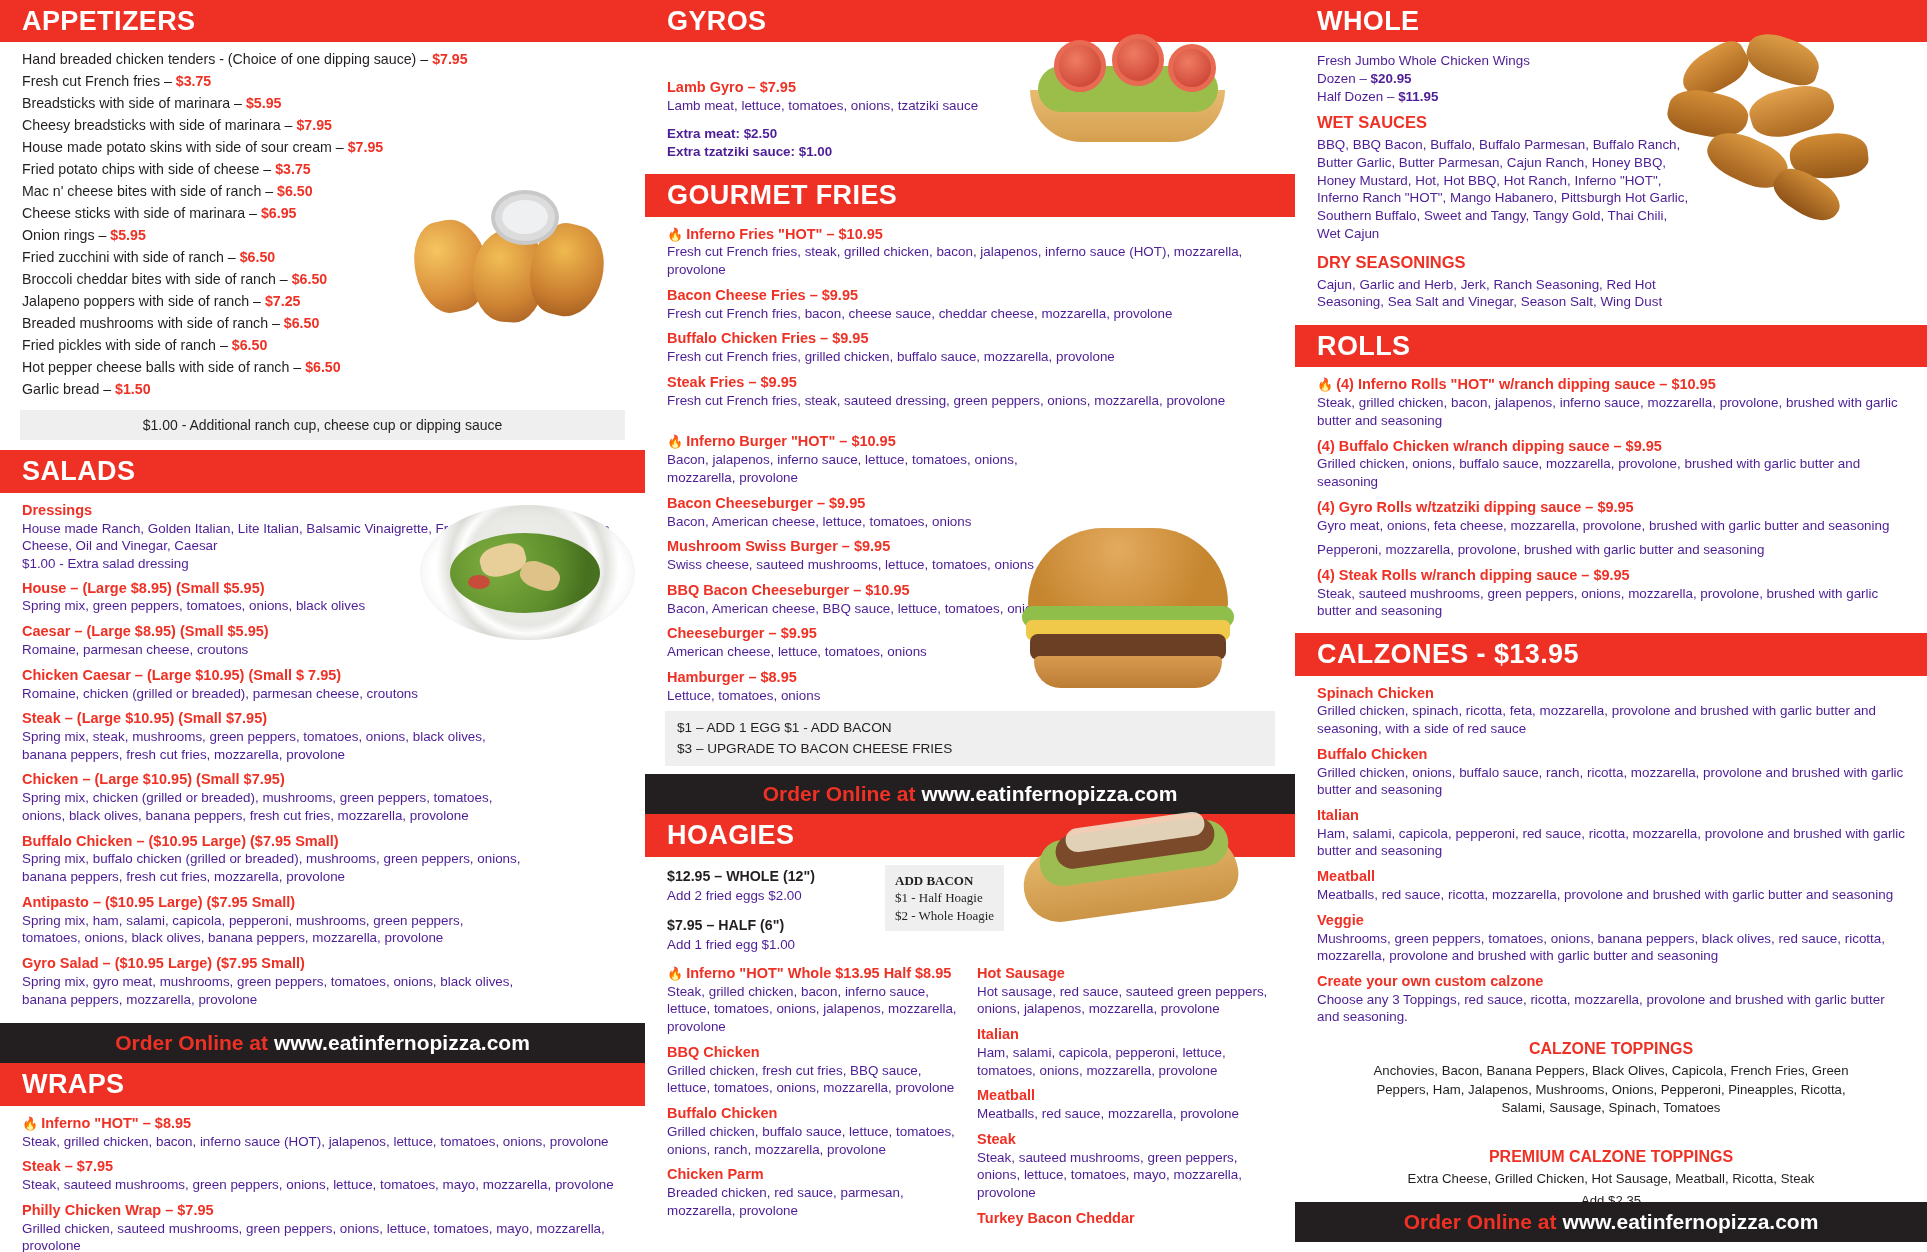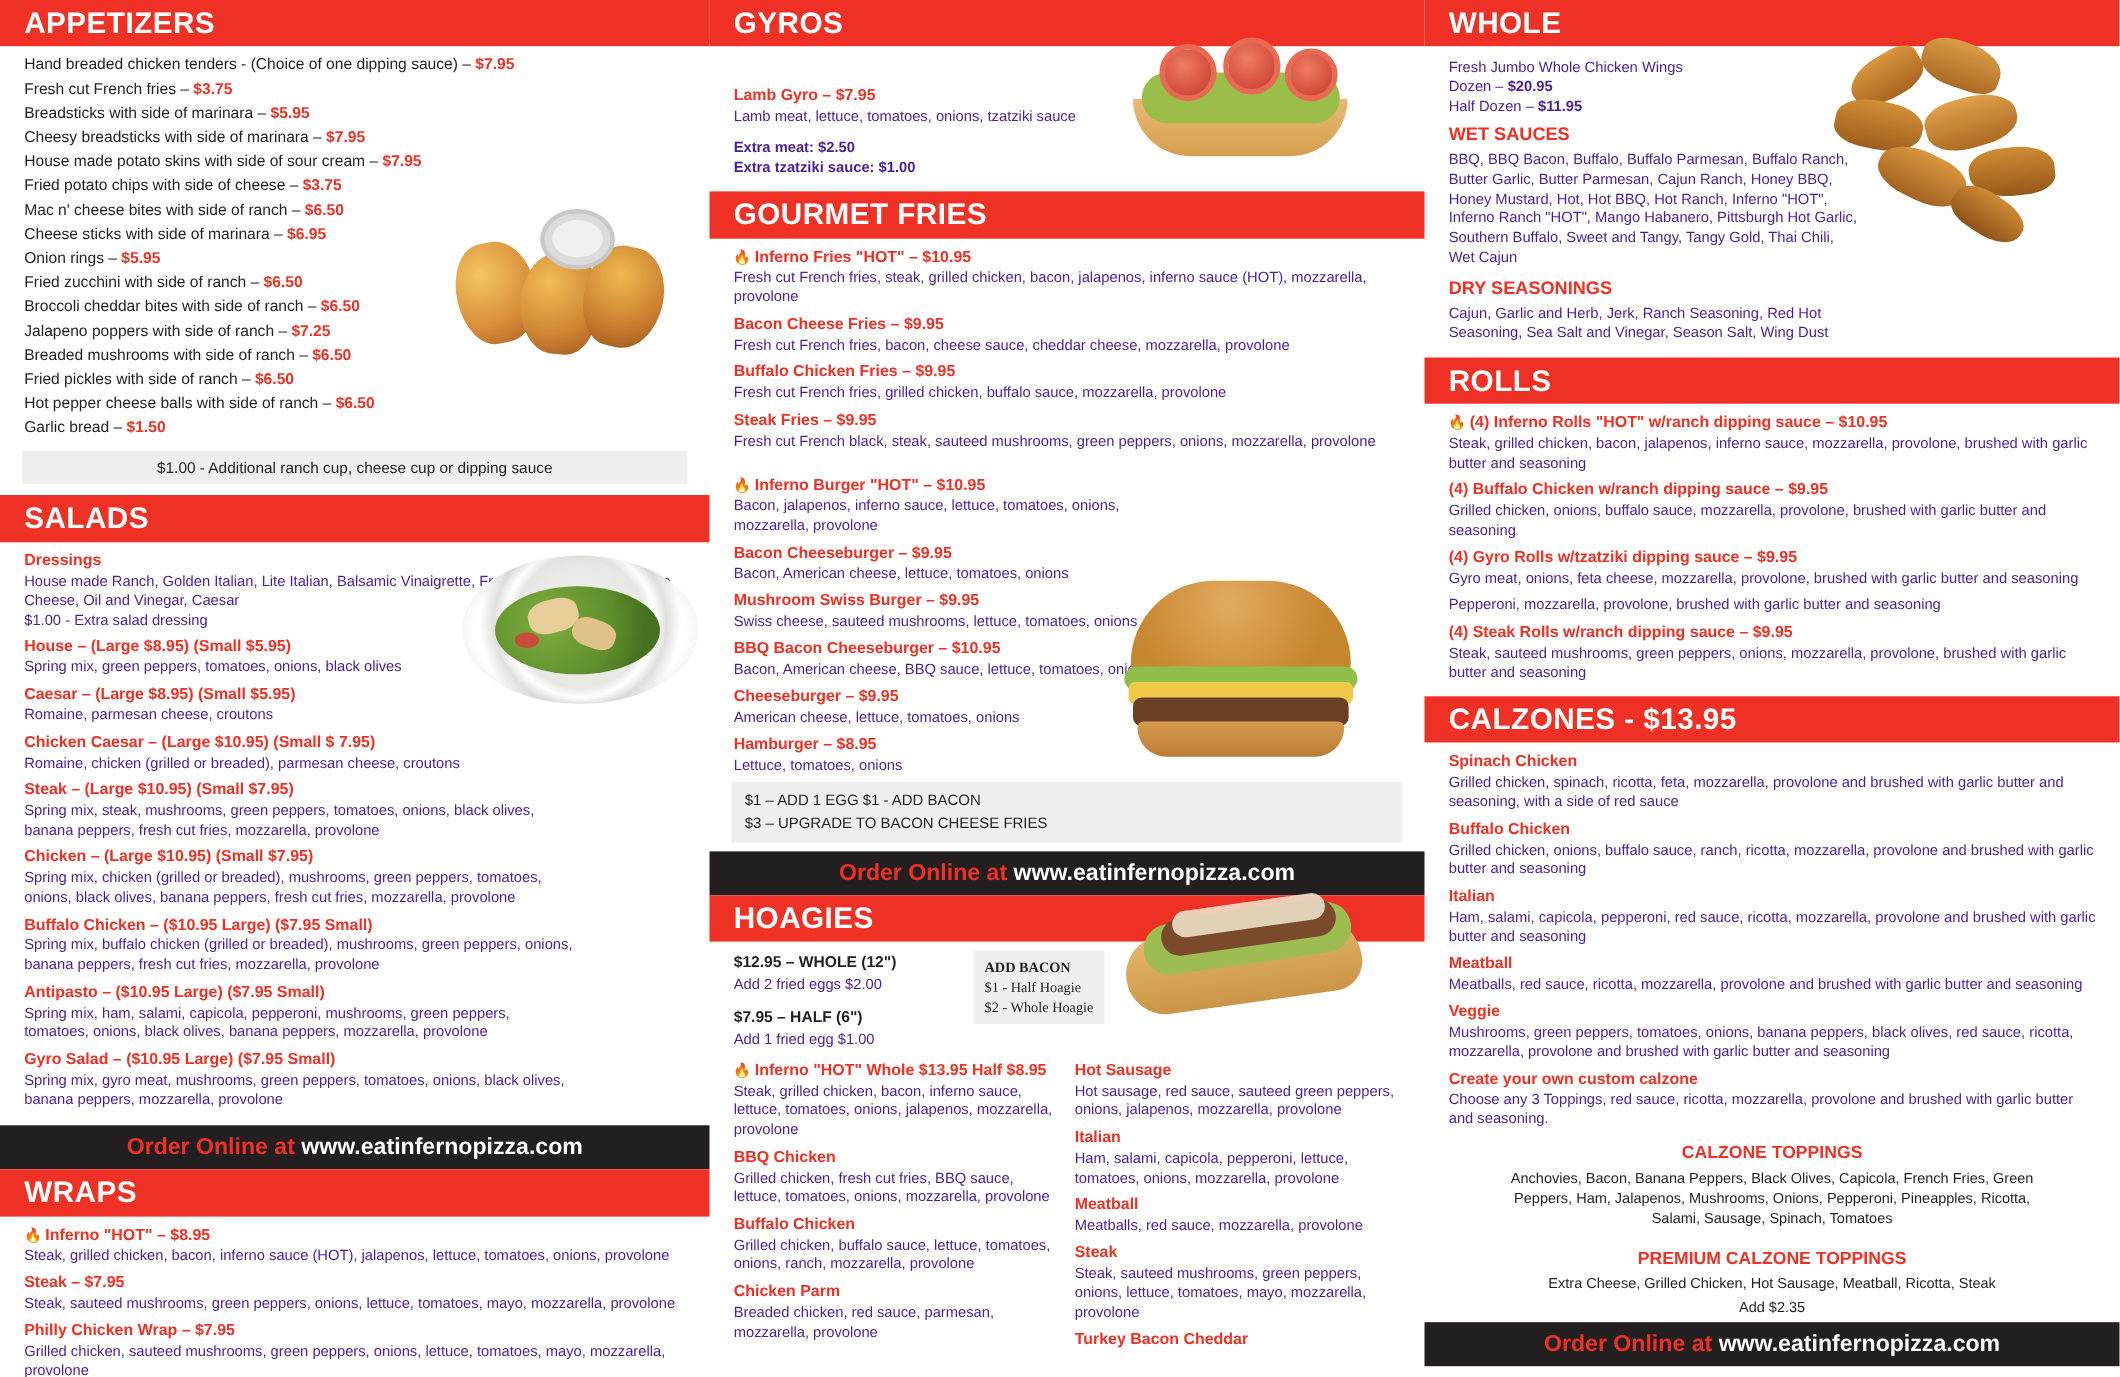--- a/index.html
+++ b/index.html
@@ -222,21 +222,21 @@
           <div class="item">
             <div class="item-title"><span>Bacon Cheese Fries – $9.95</span></div>
             <div class="item-desc">Fresh cut French fries, bacon, cheese sauce, cheddar cheese, mozzarella, provolone</div>
           </div>
           <div class="item">
             <div class="item-title"><span>Buffalo Chicken Fries – $9.95</span></div>
             <div class="item-desc">Fresh cut French fries, grilled chicken, buffalo sauce, mozzarella, provolone</div>
           </div>
           <div class="item">
             <div class="item-title"><span>Steak Fries – $9.95</span></div>
-            <div class="item-desc">Fresh cut French black, steak, sauteed mushrooms, green peppers, onions, mozzarella, provolone</div>
+            <div class="item-desc">Fresh cut French fries, steak, sauteed dressing, green peppers, onions, mozzarella, provolone</div>
           </div>
         </div>
     </div>
 
     <div style="height:8px"></div>
     <div class="body-pad" style="padding-top:8px; position:relative;">
       <div id="burger-items" style="width:395px;">
           <div class="item">
             <div class="item-title"><span class="flame" style="margin-right: 3px;">🔥</span><span>Inferno Burger "HOT" – $10.95</span></div>
             <div class="item-desc">Bacon, jalapenos, inferno sauce, lettuce, tomatoes, onions, mozzarella, provolone</div>
@@ -400,21 +400,21 @@
             <div class="item-title"><span>Veggie</span></div>
             <div class="item-desc">Mushrooms, green peppers, tomatoes, onions, banana peppers, black olives, red sauce, ricotta, mozzarella, provolone and brushed with garlic butter and seasoning</div>
           </div>
           <div class="item">
             <div class="item-title"><span>Create your own custom calzone</span></div>
             <div class="item-desc">Choose any 3 Toppings, red sauce, ricotta, mozzarella, provolone and brushed with garlic butter and seasoning.</div>
           </div>
         </div>
       <div class="ct-title" style="margin-top:14px;">CALZONE TOPPINGS</div>
       <div class="ct-body">Anchovies, Bacon, Banana Peppers, Black Olives, Capicola, French Fries, Green Peppers, Ham, Jalapenos, Mushrooms, Onions, Pepperoni, Pineapples, Ricotta, Salami, Sausage, Spinach, Tomatoes</div>
-      <div class="ct-title" style="margin-top:18px;">PREMIUM CALZONE TOPPINGS</div>
+      <div class="ct-title" style="margin-top:30px;">PREMIUM CALZONE TOPPINGS</div>
       <div class="ct-body">Extra Cheese, Grilled Chicken, Hot Sausage, Meatball, Ricotta, Steak</div>
       <div class="ct-body">Add $2.35</div>
     </div>
 
     <div style="position:absolute; bottom:10px; left:0; width:632px;">
       <div class="order-bar">
         <span class="red">Order Online at</span>
         <span>www.eatinfernopizza.com</span>
       </div>
     </div>

